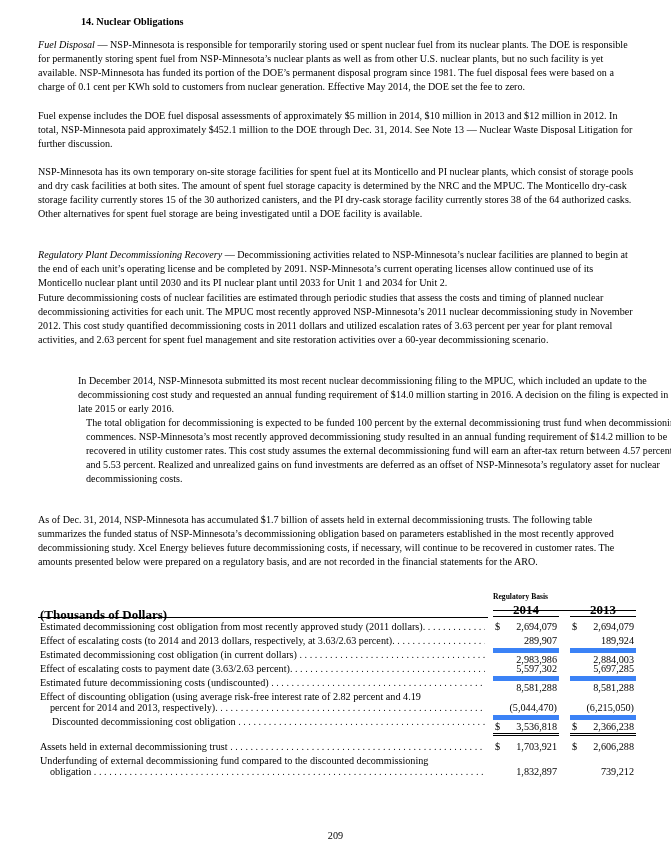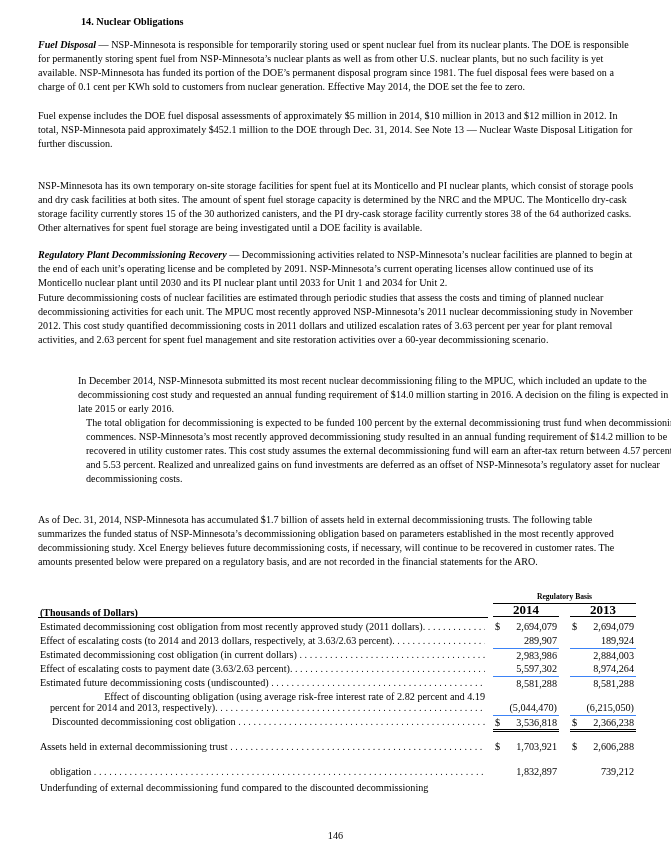--- a/index.html
+++ b/index.html
@@ -11,60 +11,60 @@
     .page { position: absolute; left: 38px; top: 0; width: 598px; }
     .heading {
       position: absolute; top: 16px; left: 0;
       font-size: 10.2px; font-weight: bold; white-space: nowrap; margin-left: 43px;
     }
     .para {
       position: absolute; left: 0; width: 598px;
       font-size: 10.1px; line-height: 13.9px;
       text-align: left; margin: 0;
     }
-    .para .lead { font-weight: bold; font-style: italic; margin-top: 44px; }
+    .para .lead { font-weight: normal; font-style: italic; margin-top: 44px; }
     #p1 { top: 38px; }
     #p2 { top: 109px; }
-    #p3 { top: 165px; margin-top: 14px; }
+    #p3 { top: 165px; }
     #p4 { top: 248px; }
     #p5 { top: 291px; }
     #p6 { top: 374px; margin-left: 40px; }
     #p7 { top: 416px; margin-left: 48px; }
     #p8 { top: 513px; }
 
     
     .tbl { position: absolute; left: 0; top: 592px; width: 598px; font-size: 10.2px; }
     .group-hdr {
       position: absolute; left: 455px; width: 143px; top: 0;
-      text-align: center; font-size: 7.6px; font-weight: bold;
-      border-bottom: 1px solid #000; padding-bottom: 1px; line-height: 10px;
+      text-align: left; font-size: 7.6px; font-weight: bold;
+      border-bottom: 1px solid #000; padding-bottom: 8px; line-height: 10px;
     }
     .col-hdr {
       position: absolute; top: 13px; width: 66px; text-align: center;
       font-size: 13px; font-weight: bold; line-height: 10px;
       border-bottom: 1px solid #000; padding-bottom: 1px;
     }
     .units-hdr {
-      position: absolute; left: 2px; top: 15px; font-size: 10px; font-weight: bold;
+      position: absolute; left: 2px; top: 15px; font-size: 13px; font-weight: bold;
     }
     .hdr-rule { position: absolute; left: 0; top: 25px; width: 450px; border-top: 1px solid #000; }
     .row { position: absolute; left: 0; width: 598px; height: 13px; line-height: 13px; }
     .row .label {
       position: absolute; left: 2px; width: 445px; white-space: nowrap; overflow: hidden;
     }
     .row .label.indent { left: 12px; }
     .row .label.indent2 { left: 14px; width: 433px; }
     .cell {
       position: absolute; top: 0; width: 66px; height: 13px;
     }
     .cell .cur { position: absolute; left: 2px; }
     .cell .num { position: absolute; right: 2px; }
     .c1 { left: 455px; }
     .c2 { left: 532px; }
-    .rule-top { border-top: 1px solid #3b82f6; }
+    .rule-top { border-top: 5px solid #3b82f6; }
     .rule-dbl { border-bottom: 3px double #000; }
     .page-number {
       position: absolute; left: 0; width: 671px; top: 830px;
       text-align: center; font-size: 10.2px;
     }
   </style>
 </head>
 <body>
 
 <div class="page">
@@ -125,36 +125,36 @@
           <span class="num">2,884,003</span>
         </div>
     </div>
 
     <div class="row" style="top:70px;">
       <span class="label">Effect of escalating costs to payment date (3.63/2.63 percent). . . . . . . . . . . . . . . . . . . . . . . . . . . . . . . . . . . . . . . . . . . . . . . . . . . . . . . . . . .</span>
       <div class="cell c1">
           <span class="num">5,597,302</span>
         </div>
       <div class="cell c2">
-          <span class="num">8,974,264</span>
+          <span class="num">5,697,285</span>
         </div>
     </div>
 
     <div class="row" style="top:84px;">
       <span class="label">Estimated future decommissioning costs (undiscounted) . . . . . . . . . . . . . . . . . . . . . . . . . . . . . . . . . . . . . . . . . . . . . . . . . . . . . . . . . . . . . . .</span>
       <div class="cell c1 rule-top">
           <span class="num">8,581,288</span>
         </div>
       <div class="cell c2 rule-top">
           <span class="num">8,581,288</span>
         </div>
     </div>
 
     <div class="row" style="top:98px;">
-      <span class="label" style="overflow:visible;text-align:right;">Effect of discounting obligation (using average risk-free interest rate of 2.82 percent and 4.19</span>
+      <span class="label" style="overflow:visible;">Effect of discounting obligation (using average risk-free interest rate of 2.82 percent and 4.19</span>
     </div>
     <div class="row" style="top:109px;">
       <span class="label indent" style="width:435px;">percent for 2014 and 2013, respectively). . . . . . . . . . . . . . . . . . . . . . . . . . . . . . . . . . . . . . . . . . . . . . . . . . . . . . . . . . . . . . . . . . . . . . . . . .</span>
       <div class="cell c1">
           <span class="num">(5,044,470)</span>
         </div>
       <div class="cell c2">
           <span class="num">(6,215,050)</span>
         </div>
     </div>
@@ -176,28 +176,28 @@
       <div class="cell c1">
           <span class="cur">$</span>
           <span class="num">1,703,921</span>
         </div>
       <div class="cell c2">
           <span class="cur">$</span>
           <span class="num">2,606,288</span>
         </div>
     </div>
 
-    <div class="row" style="top:162px;margin-top:27px;">
+    <div class="row" style="top:162px;">
       <span class="label" style="overflow:visible;">Underfunding of external decommissioning fund compared to the discounted decommissioning</span>
     </div>
     <div class="row" style="top:173px;">
       <span class="label indent" style="width:435px;">obligation . . . . . . . . . . . . . . . . . . . . . . . . . . . . . . . . . . . . . . . . . . . . . . . . . . . . . . . . . . . . . . . . . . . . . . . . . . . . . . . . . . . . . . . . . . . . . . . . . . . . . . . .</span>
       <div class="cell c1">
           <span class="num">1,832,897</span>
         </div>
       <div class="cell c2">
           <span class="num">739,212</span>
         </div>
     </div>
   </div>
 </div>
 
-<div class="page-number">146</div>
+<div class="page-number">209</div>
 
 </body></html>

